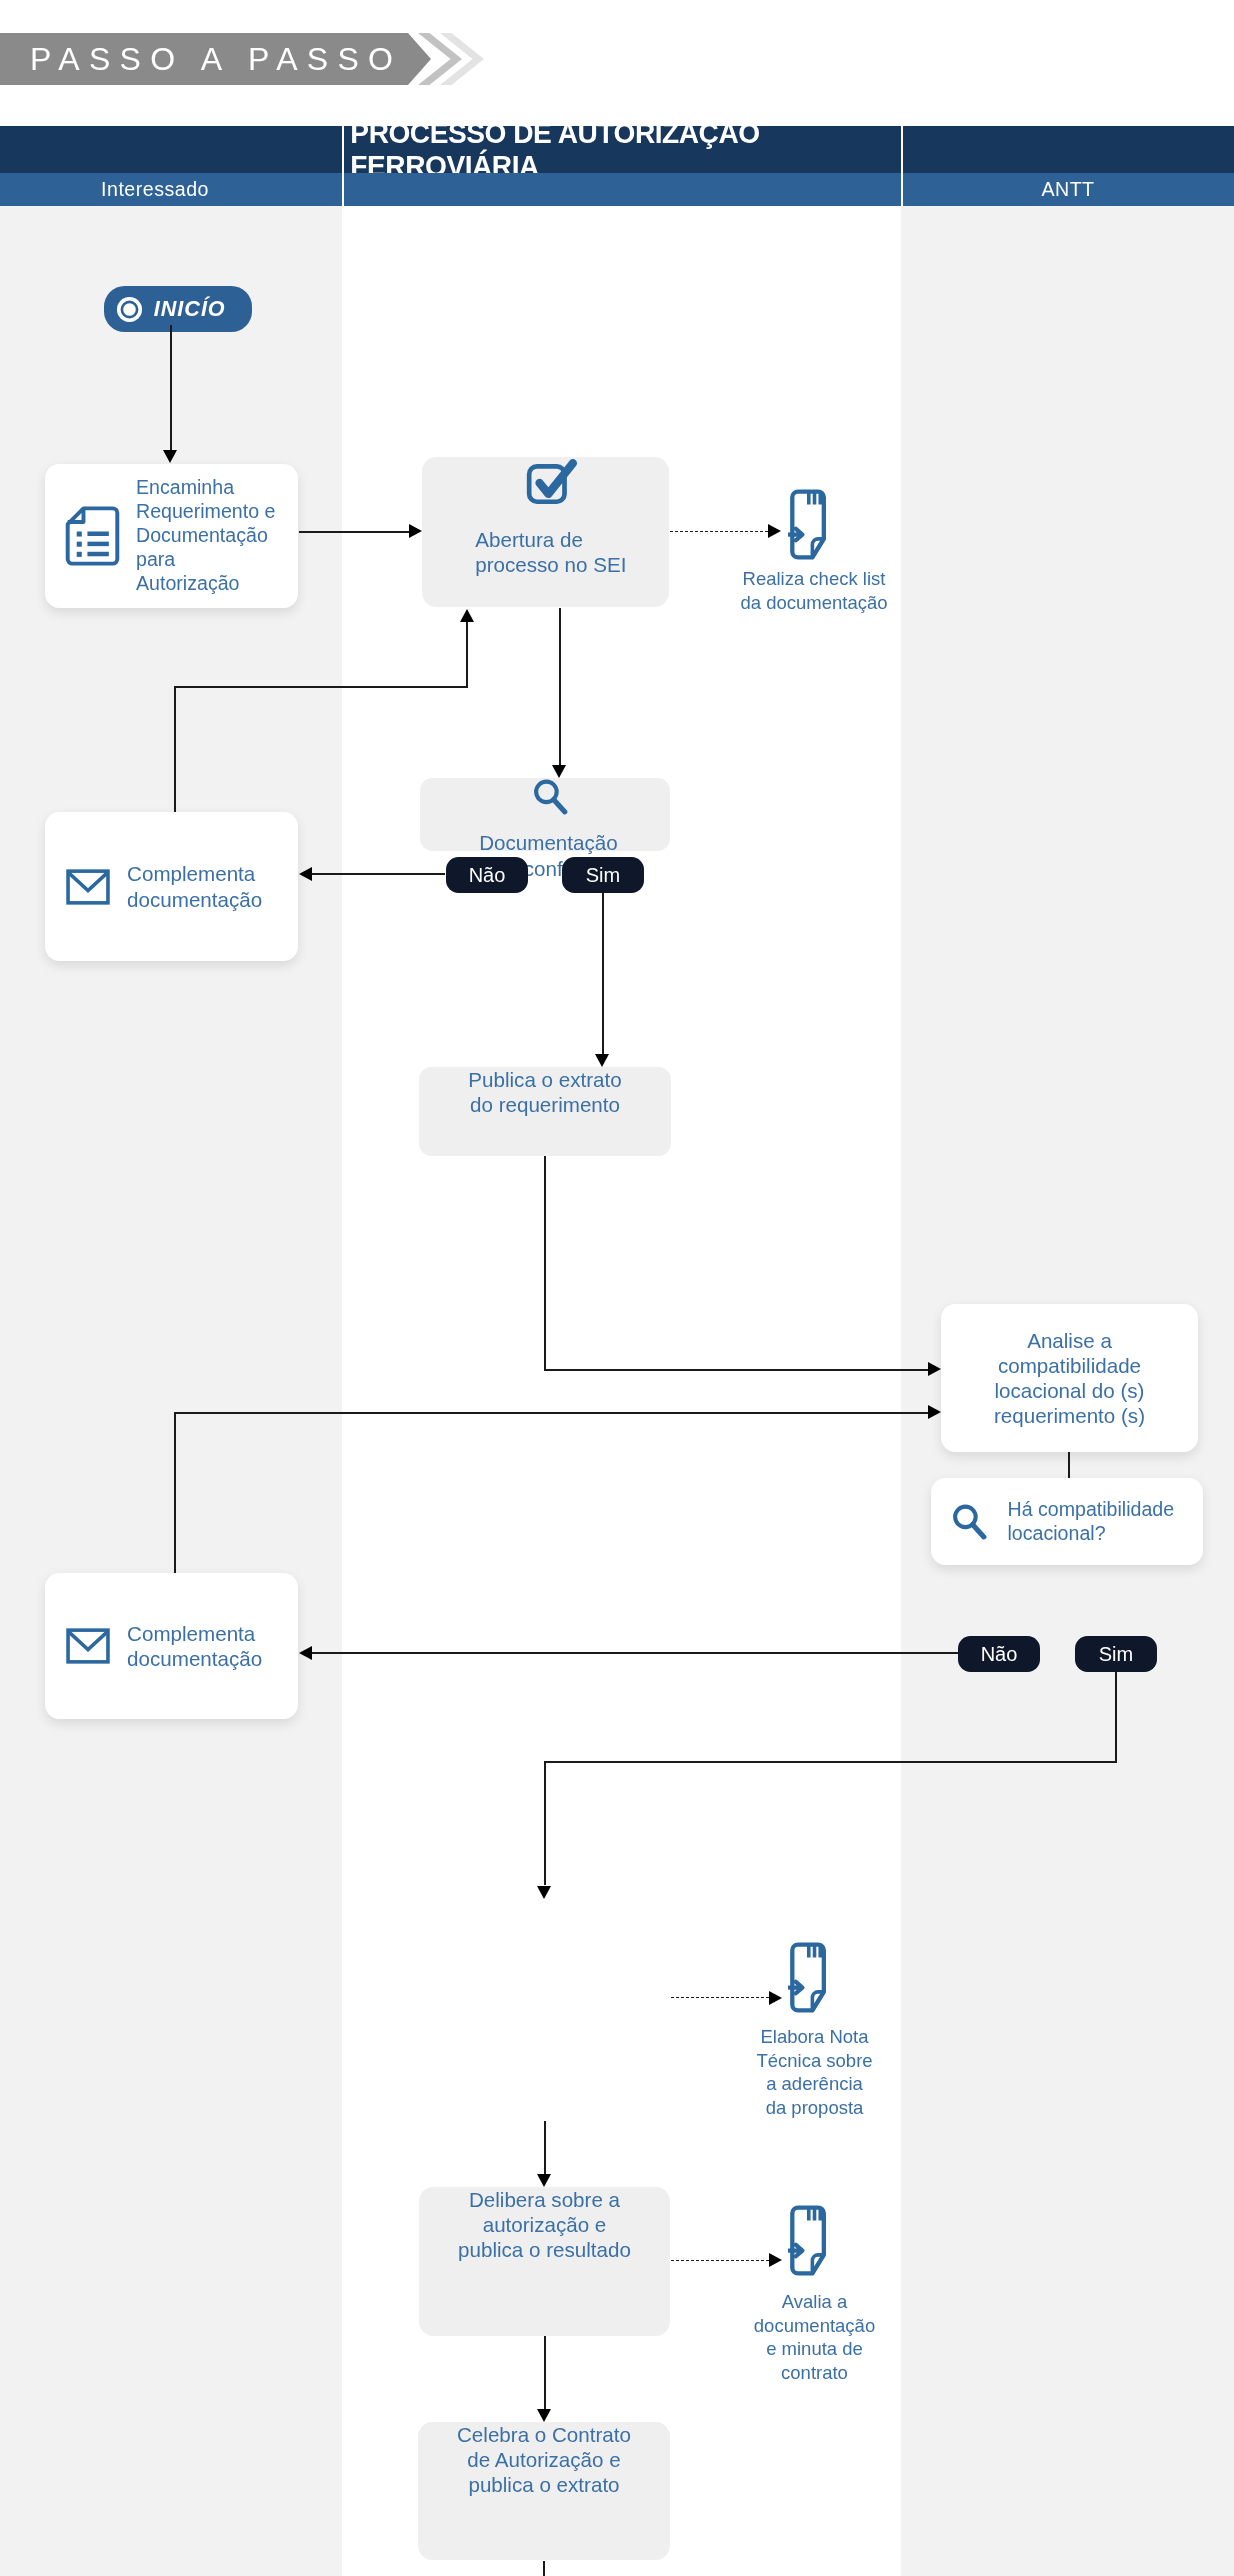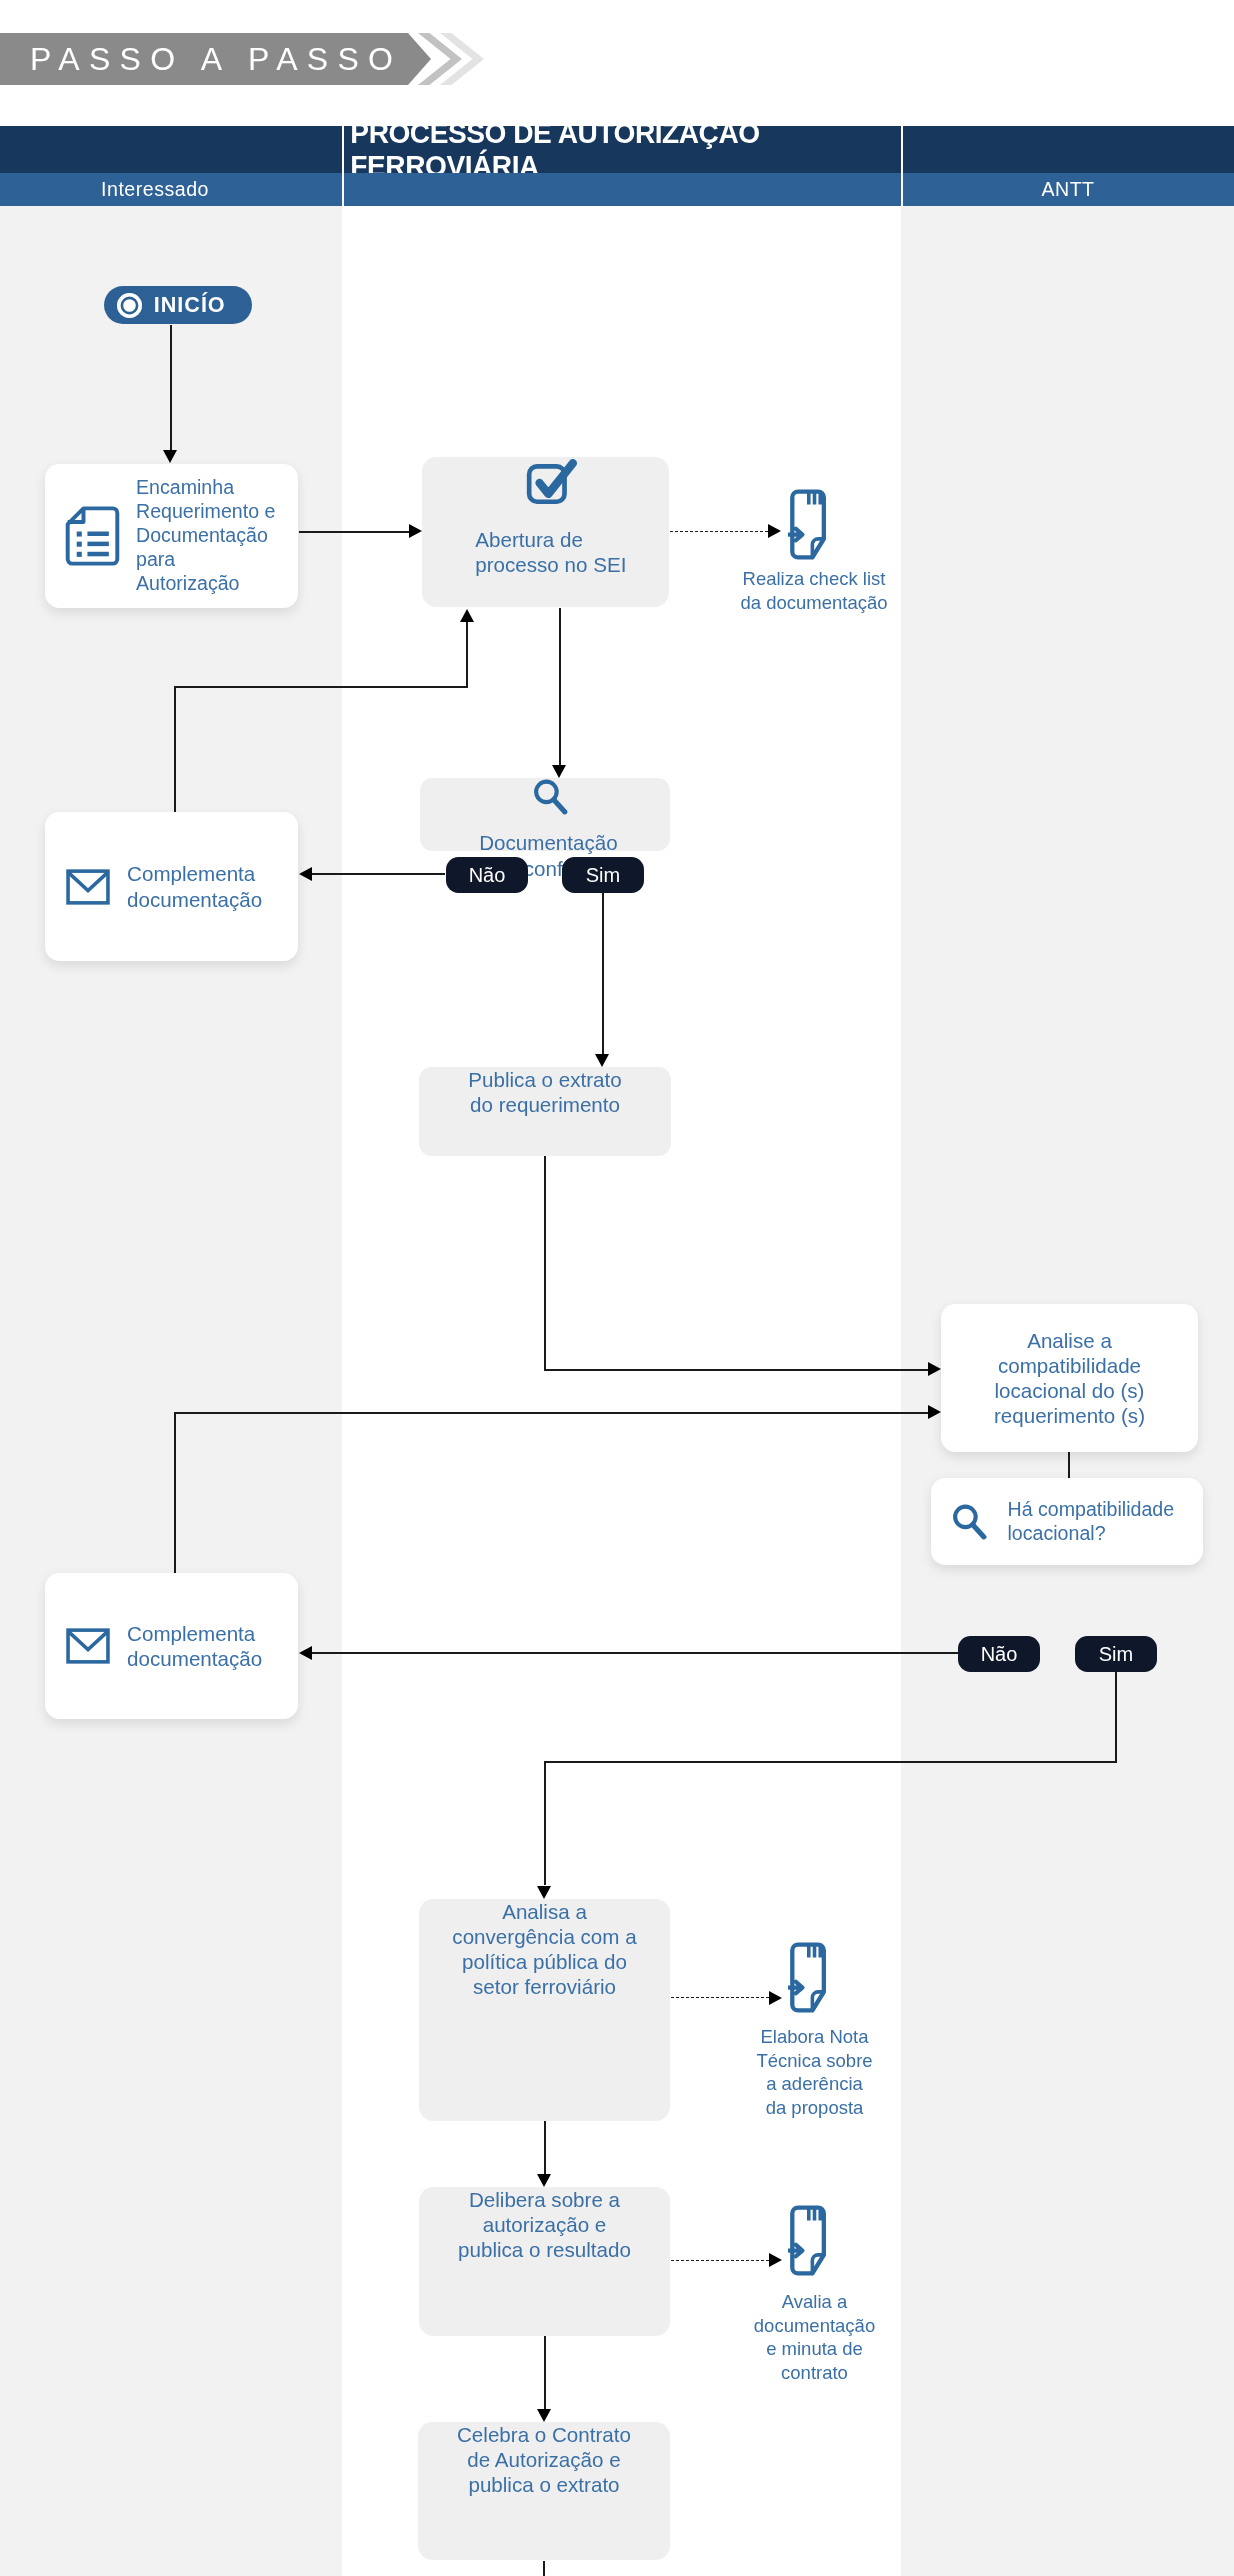--- a/index.html
+++ b/index.html
@@ -67,21 +67,21 @@
   <div class="abs chev" style="left:440px;background:#e3e3e3;"></div>
 
   <div class="abs navy-band"></div>
   <div class="abs title">PROCESSO DE AUTORIZAÇÃO FERROVIÁRIA</div>
   <div class="abs lane-head"></div>
   <div class="abs lane-label" style="left:0;width:310px;">Interessado</div>
   <div class="abs lane-label" style="left:901px;width:334px;">ANTT</div>
   <div class="abs vdiv" style="left:342px;"></div>
   <div class="abs vdiv" style="left:901px;"></div>
 
-  <div class="abs badge" style="left:104px;top:286px;width:135px;height:38px;padding-left:13.4px;gap:11.3px;">
+  <div class="abs badge" style="left:104px;top:286px;width:135px;height:46px;padding-left:13.4px;gap:11.3px;font-style:italic;">
     <span class="ring"></span>
     <span style="font-size:21.6px;letter-spacing:1px;">INICÍO</span>
   </div>
 
   <div class="abs vl" style="left:170px;top:325px;height:126px;"></div>
   <div class="abs ah ah-d" style="left:163px;top:450px;"></div>
 
   <div class="abs box box-white" style="left:45px;top:464px;width:253px;height:144px;padding:0 15.5px 0 18.5px;gap:15.5px;">
     <svg class="ic" width="57" height="62" viewBox="0 0 100 110" fill="none" stroke="#2b689f">
       <path d="M34,6 h52 a8,8 0 0 1 8,8 v82 a8,8 0 0 1 -8,8 h-72 a8,8 0 0 1 -8,-8 v-62 z" stroke-width="7" stroke-linejoin="round"></path>
@@ -203,26 +203,20 @@
     </svg>
     <div class="txt">Complementa
 documentação</div>
   </div>
 
   <div class="abs vl" style="left:1115px;top:1672px;height:91px;"></div>
   <div class="abs hl" style="left:544px;top:1761px;width:573px;"></div>
   <div class="abs vl" style="left:544px;top:1761px;height:124px;"></div>
   <div class="abs ah ah-d" style="left:537px;top:1886px;"></div>
 
-  <div class="abs box box-gray" style="left:419px;top:1899px;width:251px;height:222px;">
-    <div class="txt txt-c">Analisa a
-convergência com a
-política pública do
-setor ferroviário</div>
-  </div>
 
   <div class="abs dash" style="left:671px;top:1997px;width:98px;"></div>
   <div class="abs ah ah-r" style="left:769px;top:1991px;"></div>
 
   <svg class="abs" style="left:788px;top:1941px;" width="43" height="73" viewBox="0 0 60 100" fill="none" stroke="#2b689f">
     <path d="M14,4 h28 a8,8 0 0 1 8,8 v58 l-16,26 h-20 a8,8 0 0 1 -8,-8 v-76 a8,8 0 0 1 8,-8 z" stroke-width="6" stroke-linejoin="round"></path>
     <path d="M50,70 l-16,26 v-18 a8,8 0 0 1 8,-8 z" stroke-width="5" stroke-linejoin="round"></path>
     <path d="M29,4 v18 M37,4 v18 M45,4 v18" stroke-width="5"></path>
     <path d="M1,64 h16 m-6,-8 l9,8 l-9,8" stroke-width="6" stroke-linecap="round" stroke-linejoin="round"></path>
   </svg>

